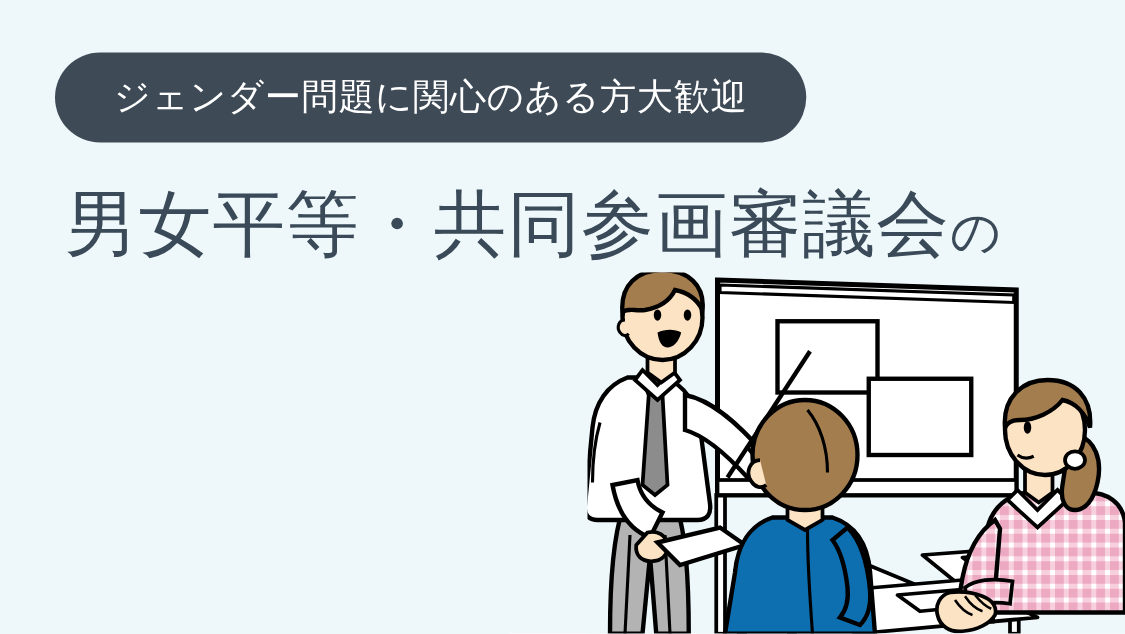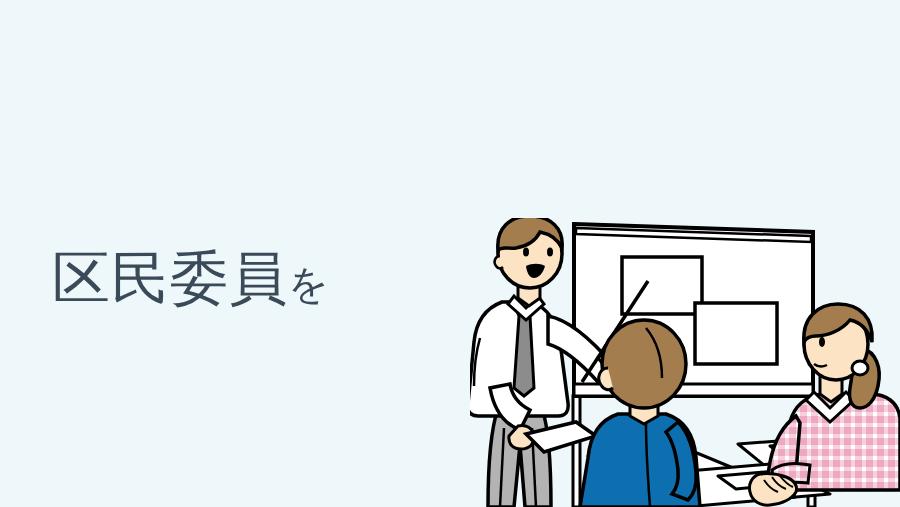--- a/index.html
+++ b/index.html
@@ -66,25 +66,28 @@
     width: 430px;
     height: 289px;
   }
   #illustration svg { display: block; width: 100%; height: 100%; }
 </style>
 </head>
 <body>
 
 <div id="banner">
 
-
-
-  <div class="hl-line" id="hl-line2">
-    <span class="big">区民委員</span><span class="small">を</span>
+  <div id="badge">
+    <span id="badge-label">ジェンダー問題に関心のある方大歓迎</span>
   </div>
+
+  <div class="hl-line" id="hl-line1">
+    <span class="big">男女平等・共同参画審議会</span><span class="small">の</span>
+  </div>
+
 
 
   <div id="illustration">
     <svg viewBox="0 0 430 289" xmlns="http://www.w3.org/2000/svg">
       <defs>
         <pattern id="gingham" width="11" height="11" patternUnits="userSpaceOnUse">
           <rect width="11" height="11" fill="#ffffff"></rect>
           <rect x="0" y="0" width="7" height="11" fill="#f7cfdd"></rect>
           <rect x="0" y="0" width="11" height="7" fill="#f7cfdd"></rect>
           <rect x="0" y="0" width="7" height="7" fill="#eda8c2"></rect>

